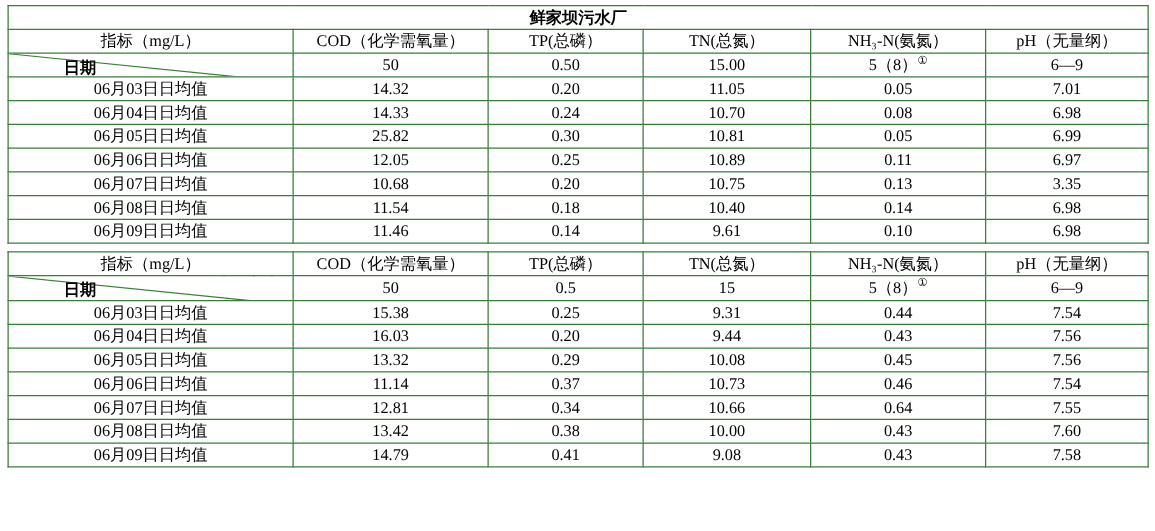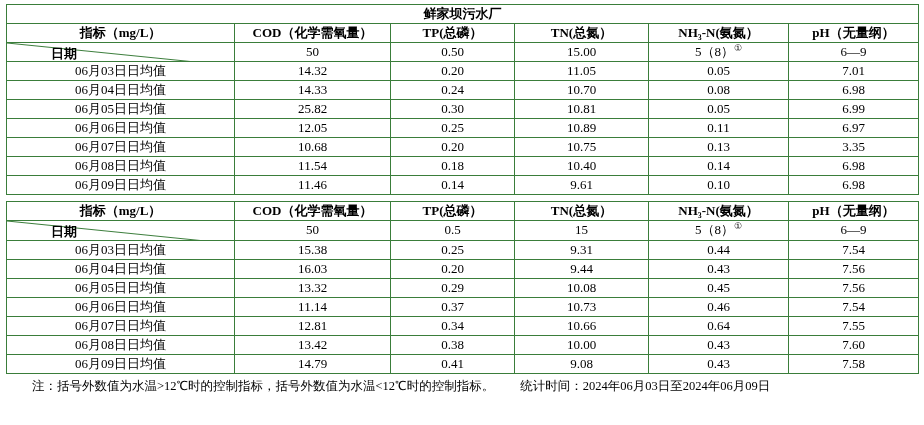--- a/index.html
+++ b/index.html
@@ -35,21 +35,21 @@
     padding: 0;
     white-space: nowrap;
     overflow: hidden;
   }
   .title-cell {
     font-weight: bold;
     font-size: 14px;
     height: 21px;
   }
   .hdr {
-    font-weight: bold;
+    font-weight: normal;
     font-size: 14px;
     height: 23px;
   }
   .limit-row td {
     height: 23px;
     font-size: 13px;
   }
   .sup {
     font-size: 9px;
     vertical-align: super;
@@ -288,17 +288,14 @@
         <td class="date-cell">06月09日日均值</td>
         <td>14.79</td>
         <td>0.41</td>
         <td>9.08</td>
         <td>0.43</td>
         <td>7.58</td>
       </tr>
     </tbody>
   </table>
 
-  <div class="note">
-    <span>注：括号外数值为水温&gt;12℃时的控制指标，括号外数值为水温&lt;12℃时的控制指标。</span><span class="gap"></span><span>统计时间：2024年06月03日至2024年06月09日</span>
-  </div>
 
 </div>
 
 </body></html>

